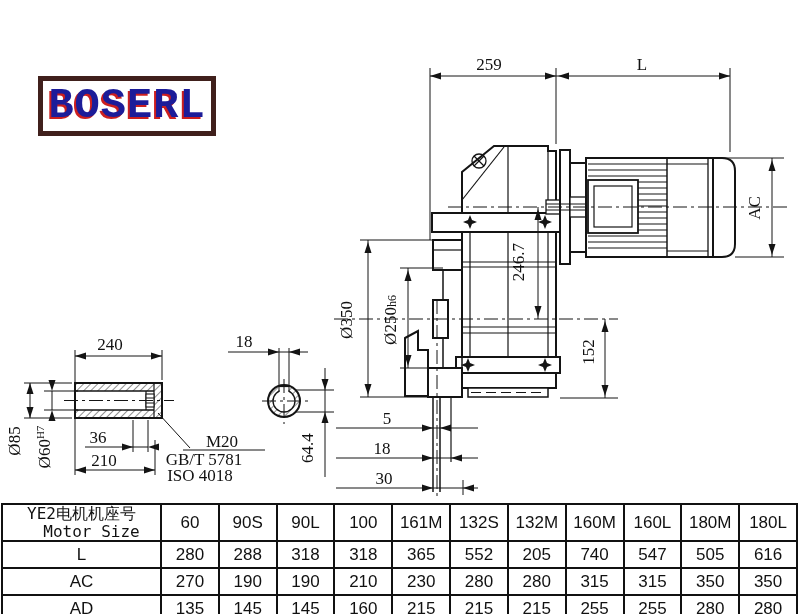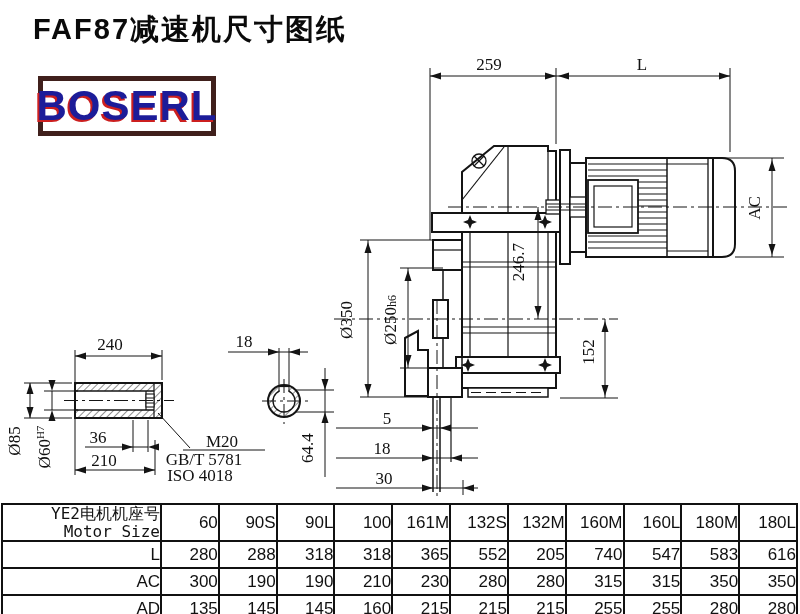--- a/index.html
+++ b/index.html
@@ -2,40 +2,39 @@
 <html><head>
 <meta charset="utf-8">
 <style>
   html,body{margin:0;padding:0;background:#ffffff;}
   #page{position:relative;width:800px;height:614px;background:#fff;overflow:hidden;
         font-family:"Liberation Sans",sans-serif;color:#111;}
   #title{position:absolute;left:33px;top:10px;font-size:29px;font-weight:700;
          letter-spacing:2px;color:#0a0a0a;white-space:nowrap;}
   #logo-box{position:absolute;left:38px;top:76px;width:168px;height:50px;
             border:5px solid #40201c;background:#fff;display:flex;align-items:center;justify-content:center;}
-  #logo-text{font-family:Liberation Sans, sans-serif;font-size:42px;font-weight:700;
+  #logo-text{font-family:Liberation Mono, monospace;font-size:42px;font-weight:700;
              color:#1c1c99;letter-spacing:1px;line-height:1;
              text-shadow:-2px 2px 0 #cc1f1f;}
   #drawing{position:absolute;left:0;top:0;}
   svg text{font-family:"Liberation Serif",serif;font-size:17px;fill:#111;}
   #motor-table{position:absolute;left:1px;top:503px;width:797px;border-collapse:collapse;
                table-layout:fixed;font-size:17px;}
-  #motor-table td{border:2px solid #111;text-align:right;vertical-align:middle;
+  #motor-table td{border:2px solid #111;text-align:center;vertical-align:middle;
                   height:25px;padding:0;color:#111;}
   #motor-table tr:first-child td{height:30px;}
   #motor-table td:first-child{width:157px;}
   .hdr{font-family:"DejaVu Sans Mono",monospace;font-size:16px;line-height:1.1;}
   .hdr-en{font-family:"DejaVu Sans Mono",monospace;font-size:16px;margin-left:20px;}
 </style>
 </head>
 <body>
 
 <div id="page">
 
-  <div id="title">FAF87减速机尺寸图纸</div>
 
   <div id="logo-box">
     <span id="logo-text">BOSERL</span>
   </div>
 
   <svg id="drawing" width="800" height="503" viewBox="0 0 800 503">
     <defs>
       <pattern id="hatch" width="5" height="5" patternUnits="userSpaceOnUse" patternTransform="rotate(45)">
         <line x1="0" y1="0" x2="0" y2="5" stroke="#222" stroke-width="1"></line>
       </pattern>
@@ -277,26 +276,26 @@
           <td>L</td>
           <td>280</td>
           <td>288</td>
           <td>318</td>
           <td>318</td>
           <td>365</td>
           <td>552</td>
           <td>205</td>
           <td>740</td>
           <td>547</td>
-          <td>583</td>
+          <td>505</td>
           <td>616</td>
         </tr>
         <tr>
           <td>AC</td>
-          <td>300</td>
+          <td>270</td>
           <td>190</td>
           <td>190</td>
           <td>210</td>
           <td>230</td>
           <td>280</td>
           <td>280</td>
           <td>315</td>
           <td>315</td>
           <td>350</td>
           <td>350</td>

